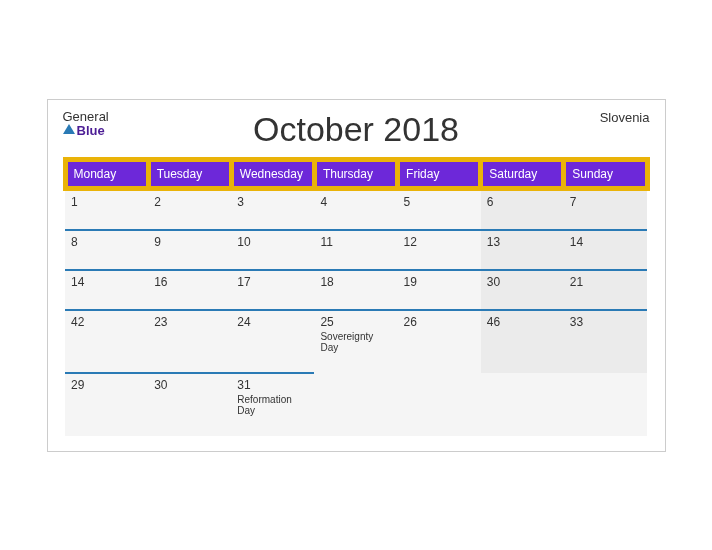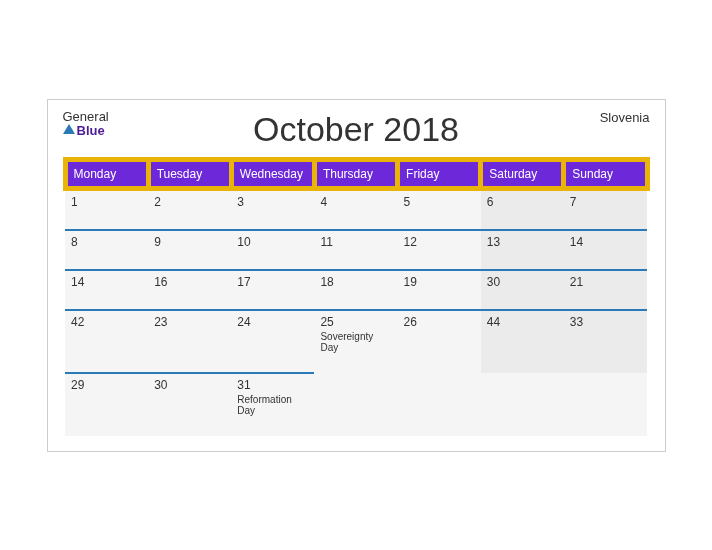--- a/index.html
+++ b/index.html
@@ -218,21 +218,21 @@
             <span class="day-number">24</span>
           </td>
           <td>
             <span class="day-number">25</span>
             <span class="holiday-name">Sovereignty Day</span>
           </td>
           <td>
             <span class="day-number">26</span>
           </td>
           <td>
-            <span class="day-number">44</span>
+            <span class="day-number">46</span>
           </td>
           <td>
             <span class="day-number">33</span>
           </td>
         </tr>
         <tr>
           <td>
             <span class="day-number">29</span>
           </td>
           <td>

